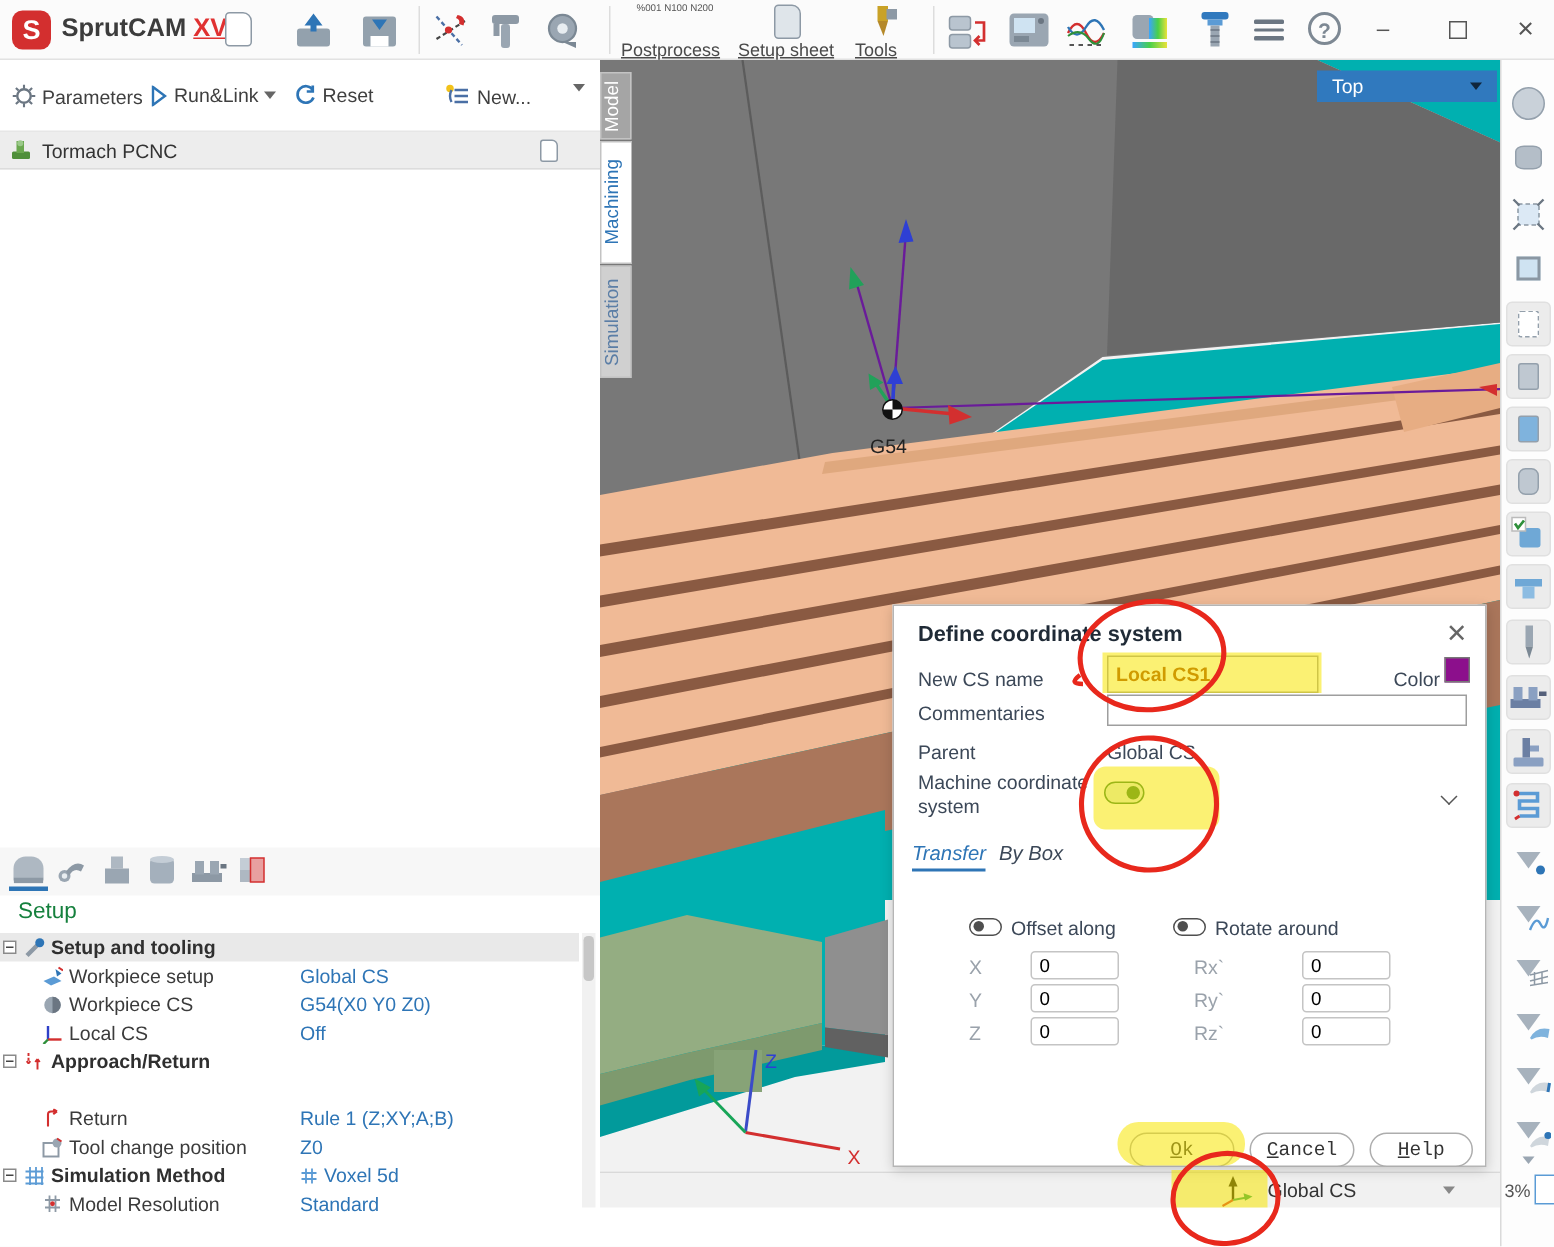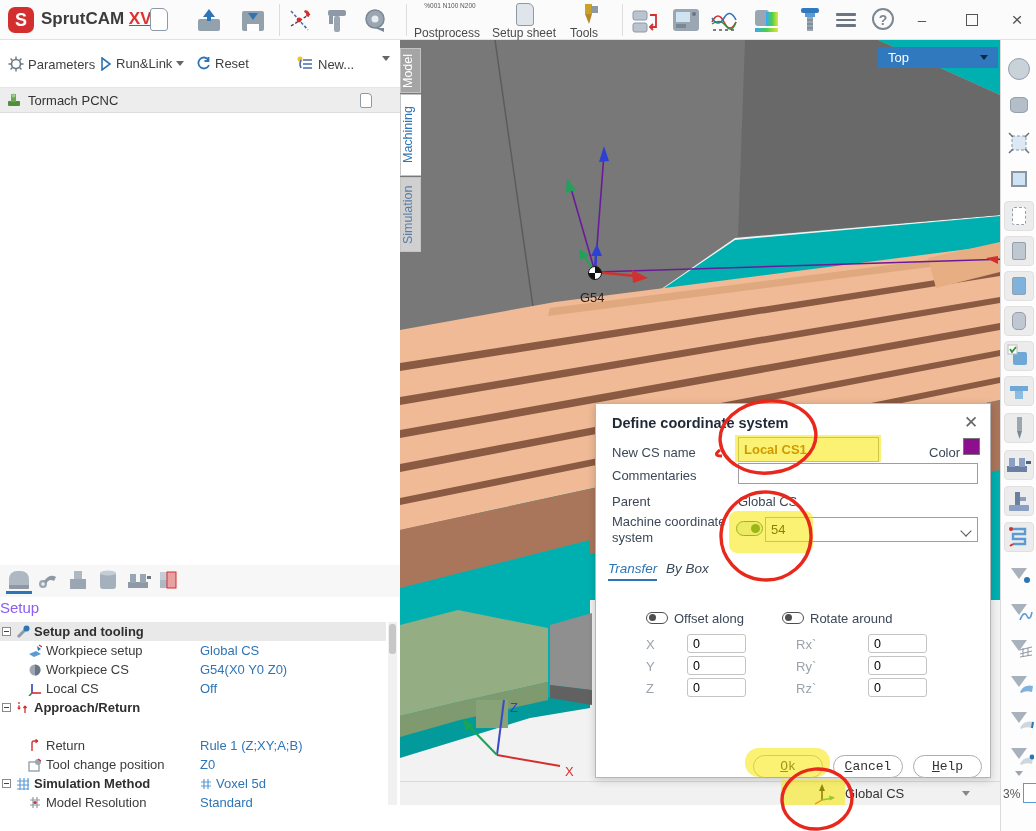--- a/index.html
+++ b/index.html
@@ -7,39 +7,39 @@
   #app { position:relative; width:1036px; height:831px; background:#fff; }
 
   
   .titlebar { position:absolute; left:0; top:0; width:1036px; height:40px; background:#fbfbfb; border-bottom:1px solid #e2e2e2; }
   .logo { position:absolute; left:8px; top:7px; width:26px; height:26px; background:#d32f2f; border-radius:7px; color:#fff; font-weight:bold; font-size:18px; text-align:center; line-height:26px; }
   .appname { position:absolute; left:41px; top:9px; font-size:17px; font-weight:bold; color:#3c3c3c; }
   .appname .xv { color:#e03131;text-decoration:underline; }
   .tb-icon { position:absolute; top:8px; width:26px; height:26px; }
   .sep { position:absolute; top:4px; width:1px; height:32px; background:#ddd; }
   .doc-shape { width:18px; height:23px; background:#fff; border:1.5px solid #8d99a5; border-radius:3px 6px 3px 3px; }
-  .tb-label { position:absolute; top:26px; font-size:12px; color:#4a4a4a; }
+  .tb-label { position:absolute; top:26px; font-size:12px; color:#4a4a4a;text-decoration:underline; }
   .gcode { position:absolute; top:2px; font-size:6.5px; line-height:7.5px; color:#555; text-align:center; width:60px; }
   .winbtn { position:absolute; top:0; width:34px; height:40px; text-align:center; line-height:40px; color:#555; font-size:15px; }
   .hamburger span { display:block; width:20px; height:2.5px; background:#6b7682; margin:3px 0; border-radius:1px; }
   .helpcirc { width:22px; height:22px; border:2px solid #7d8893; border-radius:50%; color:#7d8893; font-weight:bold; font-size:14px; text-align:center; line-height:21px; }
   .maxbox { width:12px; height:12px; border:1.6px solid #555; display:inline-block; margin-top:14px; }
 
   
   .toolbar2 { position:absolute; left:0; top:42px; width:400px; height:46px; background:#fff; border-bottom:1px solid #e6e6e6; }
   .tb2-item { position:absolute; top:14px; font-size:13px; color:#3f3f3f; display:flex; align-items:center; gap:4px; }
   .caret { width:0; height:0; border-left:4px solid transparent; border-right:4px solid transparent; border-top:5px solid #666; display:inline-block; }
   .machine-row { position:absolute; left:0; top:88px; width:400px; height:25px; background:#ededed; border-bottom:1px solid #dcdcdc; font-size:13px; color:#333; display:flex; align-items:center; padding-left:6px; gap:6px; }
   .mini-doc { width:12px; height:15px; background:#fff; border:1.3px solid #8d99a5; border-radius:2px 4px 2px 2px; }
 
   .setup-toolbar { position:absolute; left:0; top:565px; width:400px; height:32px; background:#f7f7f7; }
   .st-icon { position:absolute; top:3px; width:26px; height:26px; }
   .st-sel { border-bottom:3px solid #2e75b6; }
   .glyph-machine { width:20px; height:18px; background:#aeb8c2; border-radius:3px 3px 1px 1px; margin:3px; border-bottom:4px solid #8d99a5; }
-  .setup-label { position:absolute; left:0; top:599px; font-size:15px; color:#8b5cf6; }
+  .setup-label { position:absolute; left:12px; top:599px; font-size:15px; color:#15803d; }
 
   .tree { position:absolute; left:0; top:622px; width:400px; height:190px; overflow:hidden; font-size:13px; }
   .tree-row { position:absolute; left:0; width:386px; height:19px; display:flex; align-items:center; }
   .tree-row.hdr0 { background:#e9e9e9; }
   .tr-label { color:#3b3b3b; }
   .tree-row.hdr .tr-label { font-weight:bold; color:#2f2f2f; }
   .tr-val { position:absolute; left:200px; color:#2e75b6; display:flex; align-items:center; gap:4px; }
   .expander { width:9px; height:9px; border:1px solid #8a8a8a; margin:0 3px 0 2px; position:relative; background:#fff; flex:none; }
   .expander::after { content:""; position:absolute; left:1px; top:3px; width:5px; height:1px; background:#444; }
   .t-ico { width:14px; height:14px; margin:0 4px 0 2px; flex:none; }
@@ -601,21 +601,20 @@
     <div class="dlg-label" style="left:16px;top:64px">Commentaries</div>
     <input class="dlg-input" style="left: 142px; top: 59px; width: 240px; height: 21px;" value="">
 
     <div class="dlg-label" style="left:16px;top:90px">Parent</div>
     <div class="dlg-label" style="left:142px;top:90px">Global CS</div>
 
     <div class="dlg-label" style="left:16px;top:110px;width:118px;line-height:16px">Machine coordinate system</div>
     <div class="toggle-on">
         <div class="knob"></div>
       </div>
-    <input class="dlg-input" style="left: 169px; top: 113px; width: 213px; height: 25px;" value="54">
     <div class="combo-chev"></div>
 
     <div class="dlg-tab active" style="left:12px">Transfer</div>
     <div class="dlg-tab" style="left:70px">By Box</div>
 
     <div class="toggle-off" style="left:50px;top:208px">
         <div class="knob"></div>
       </div>
     <div class="dlg-label" style="left:78px;top:207px">Offset along</div>
     <div class="toggle-off" style="left:186px;top:208px">

